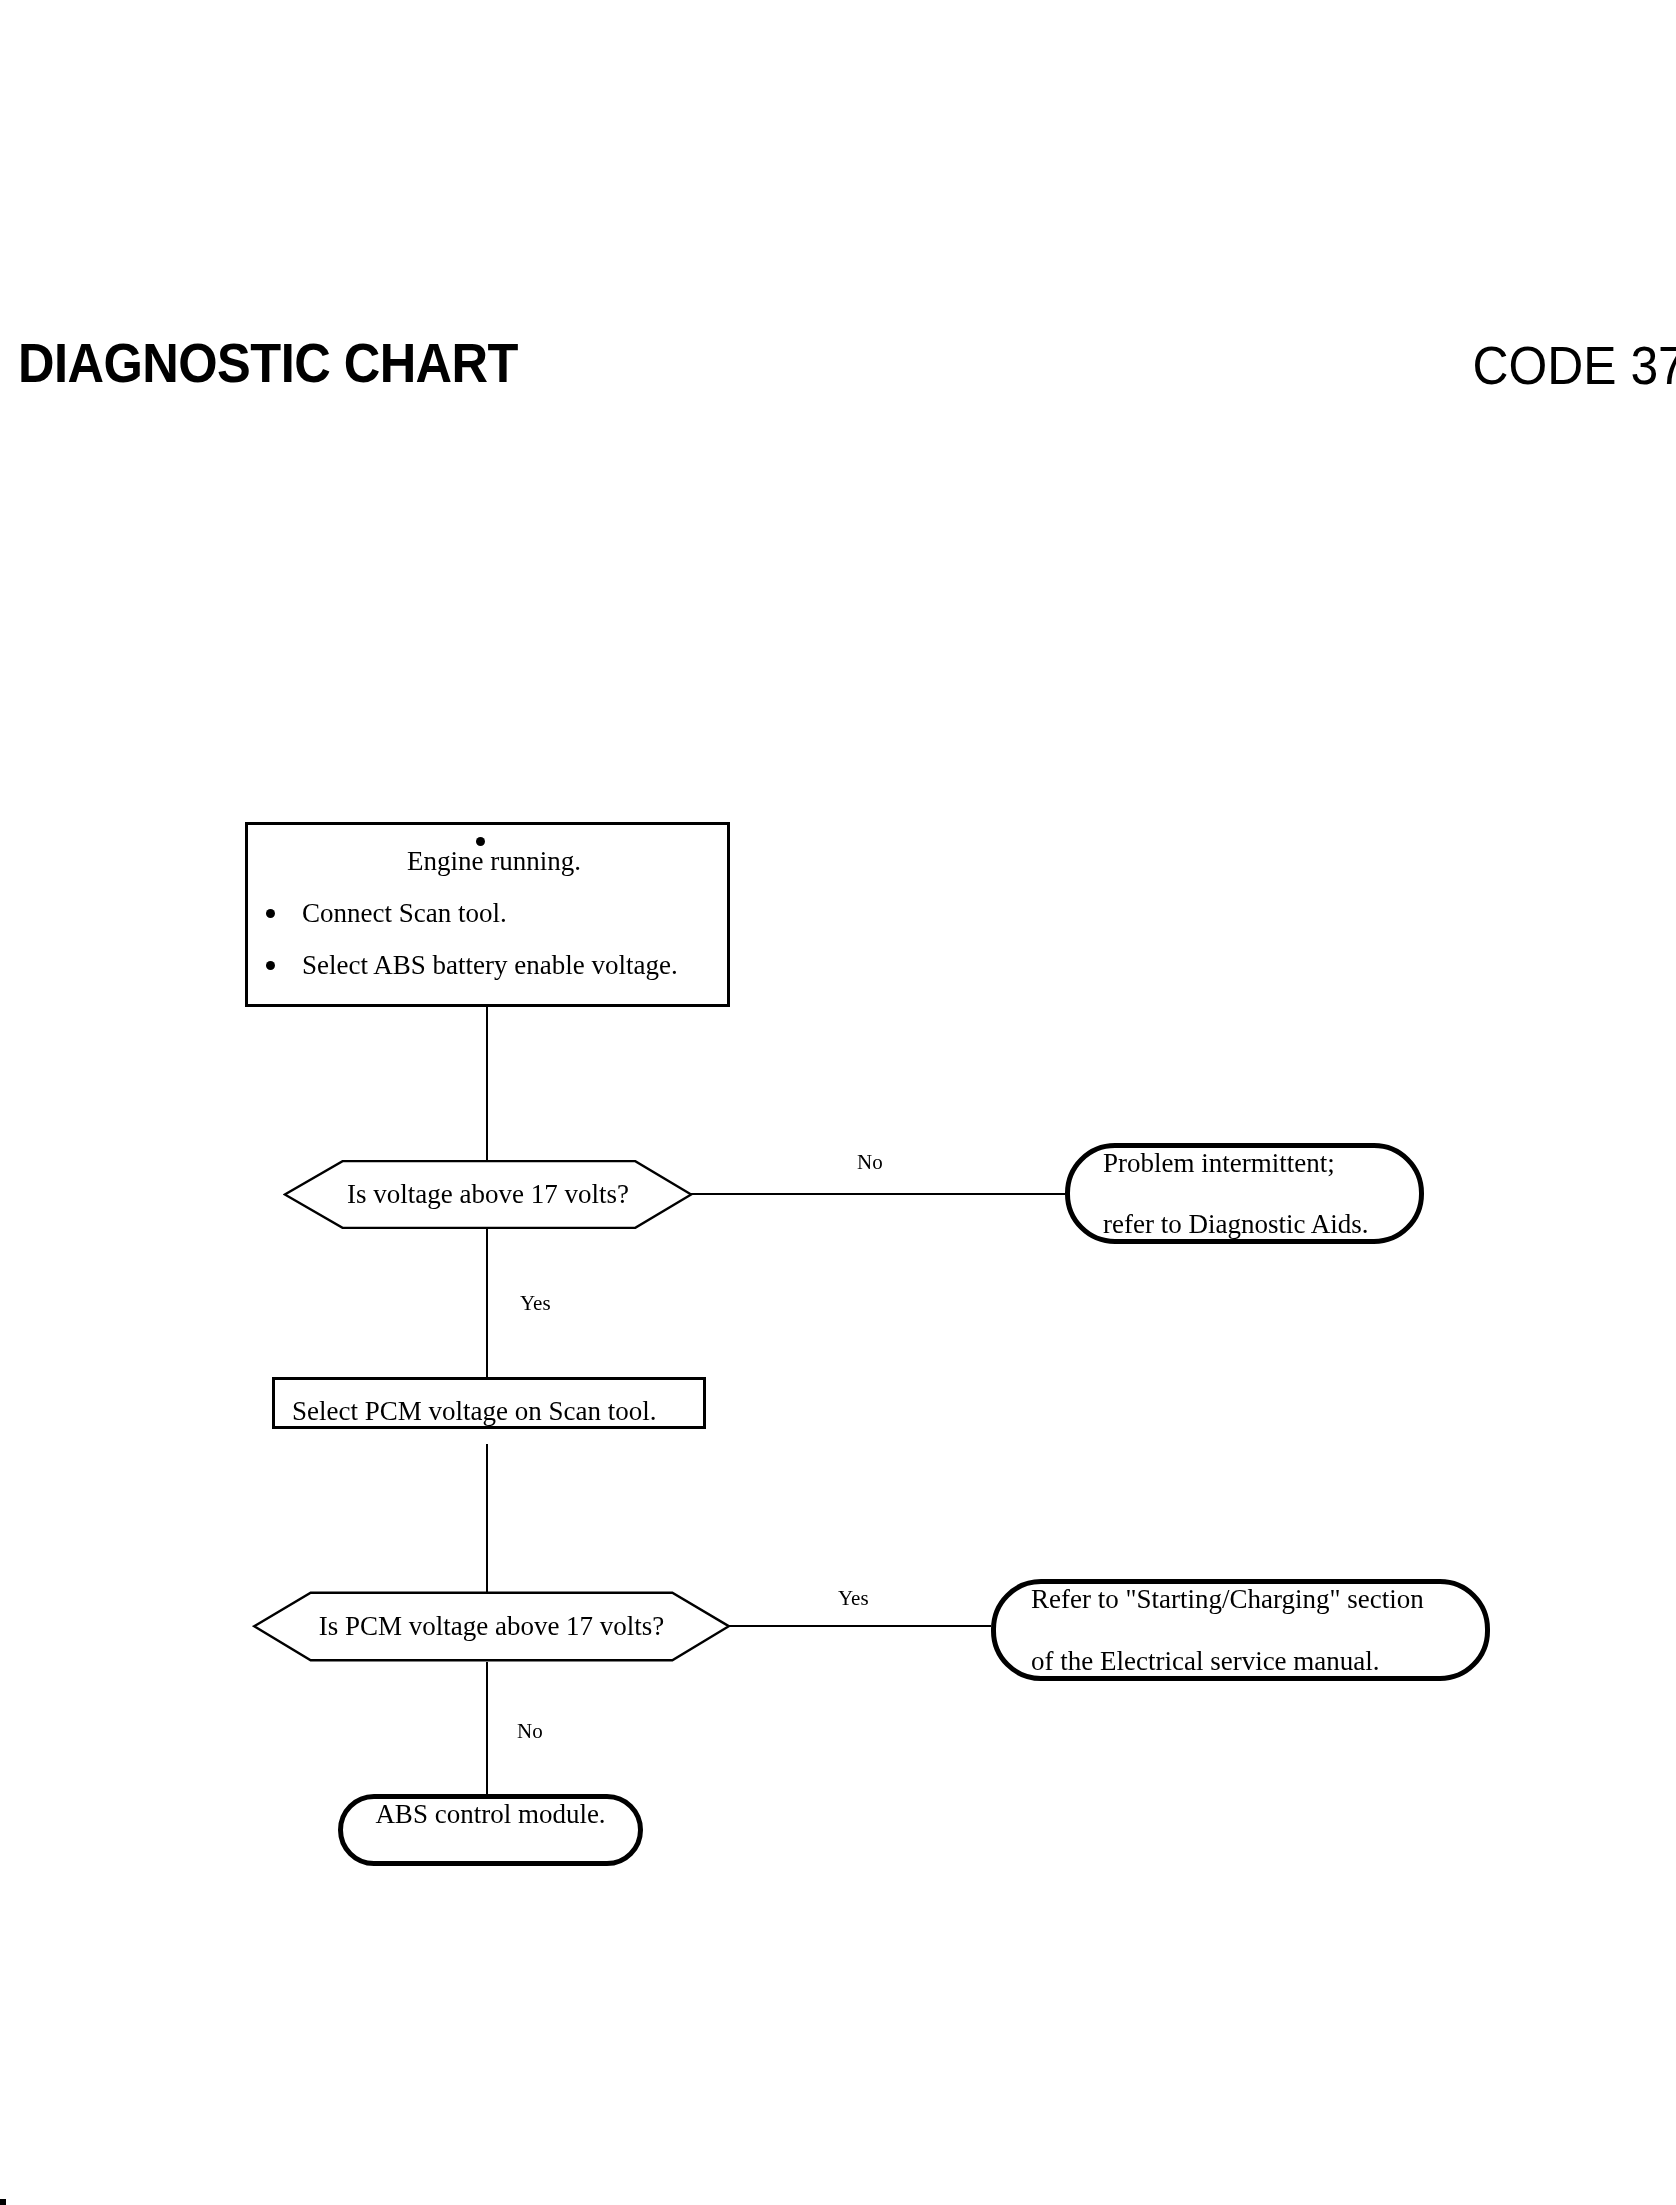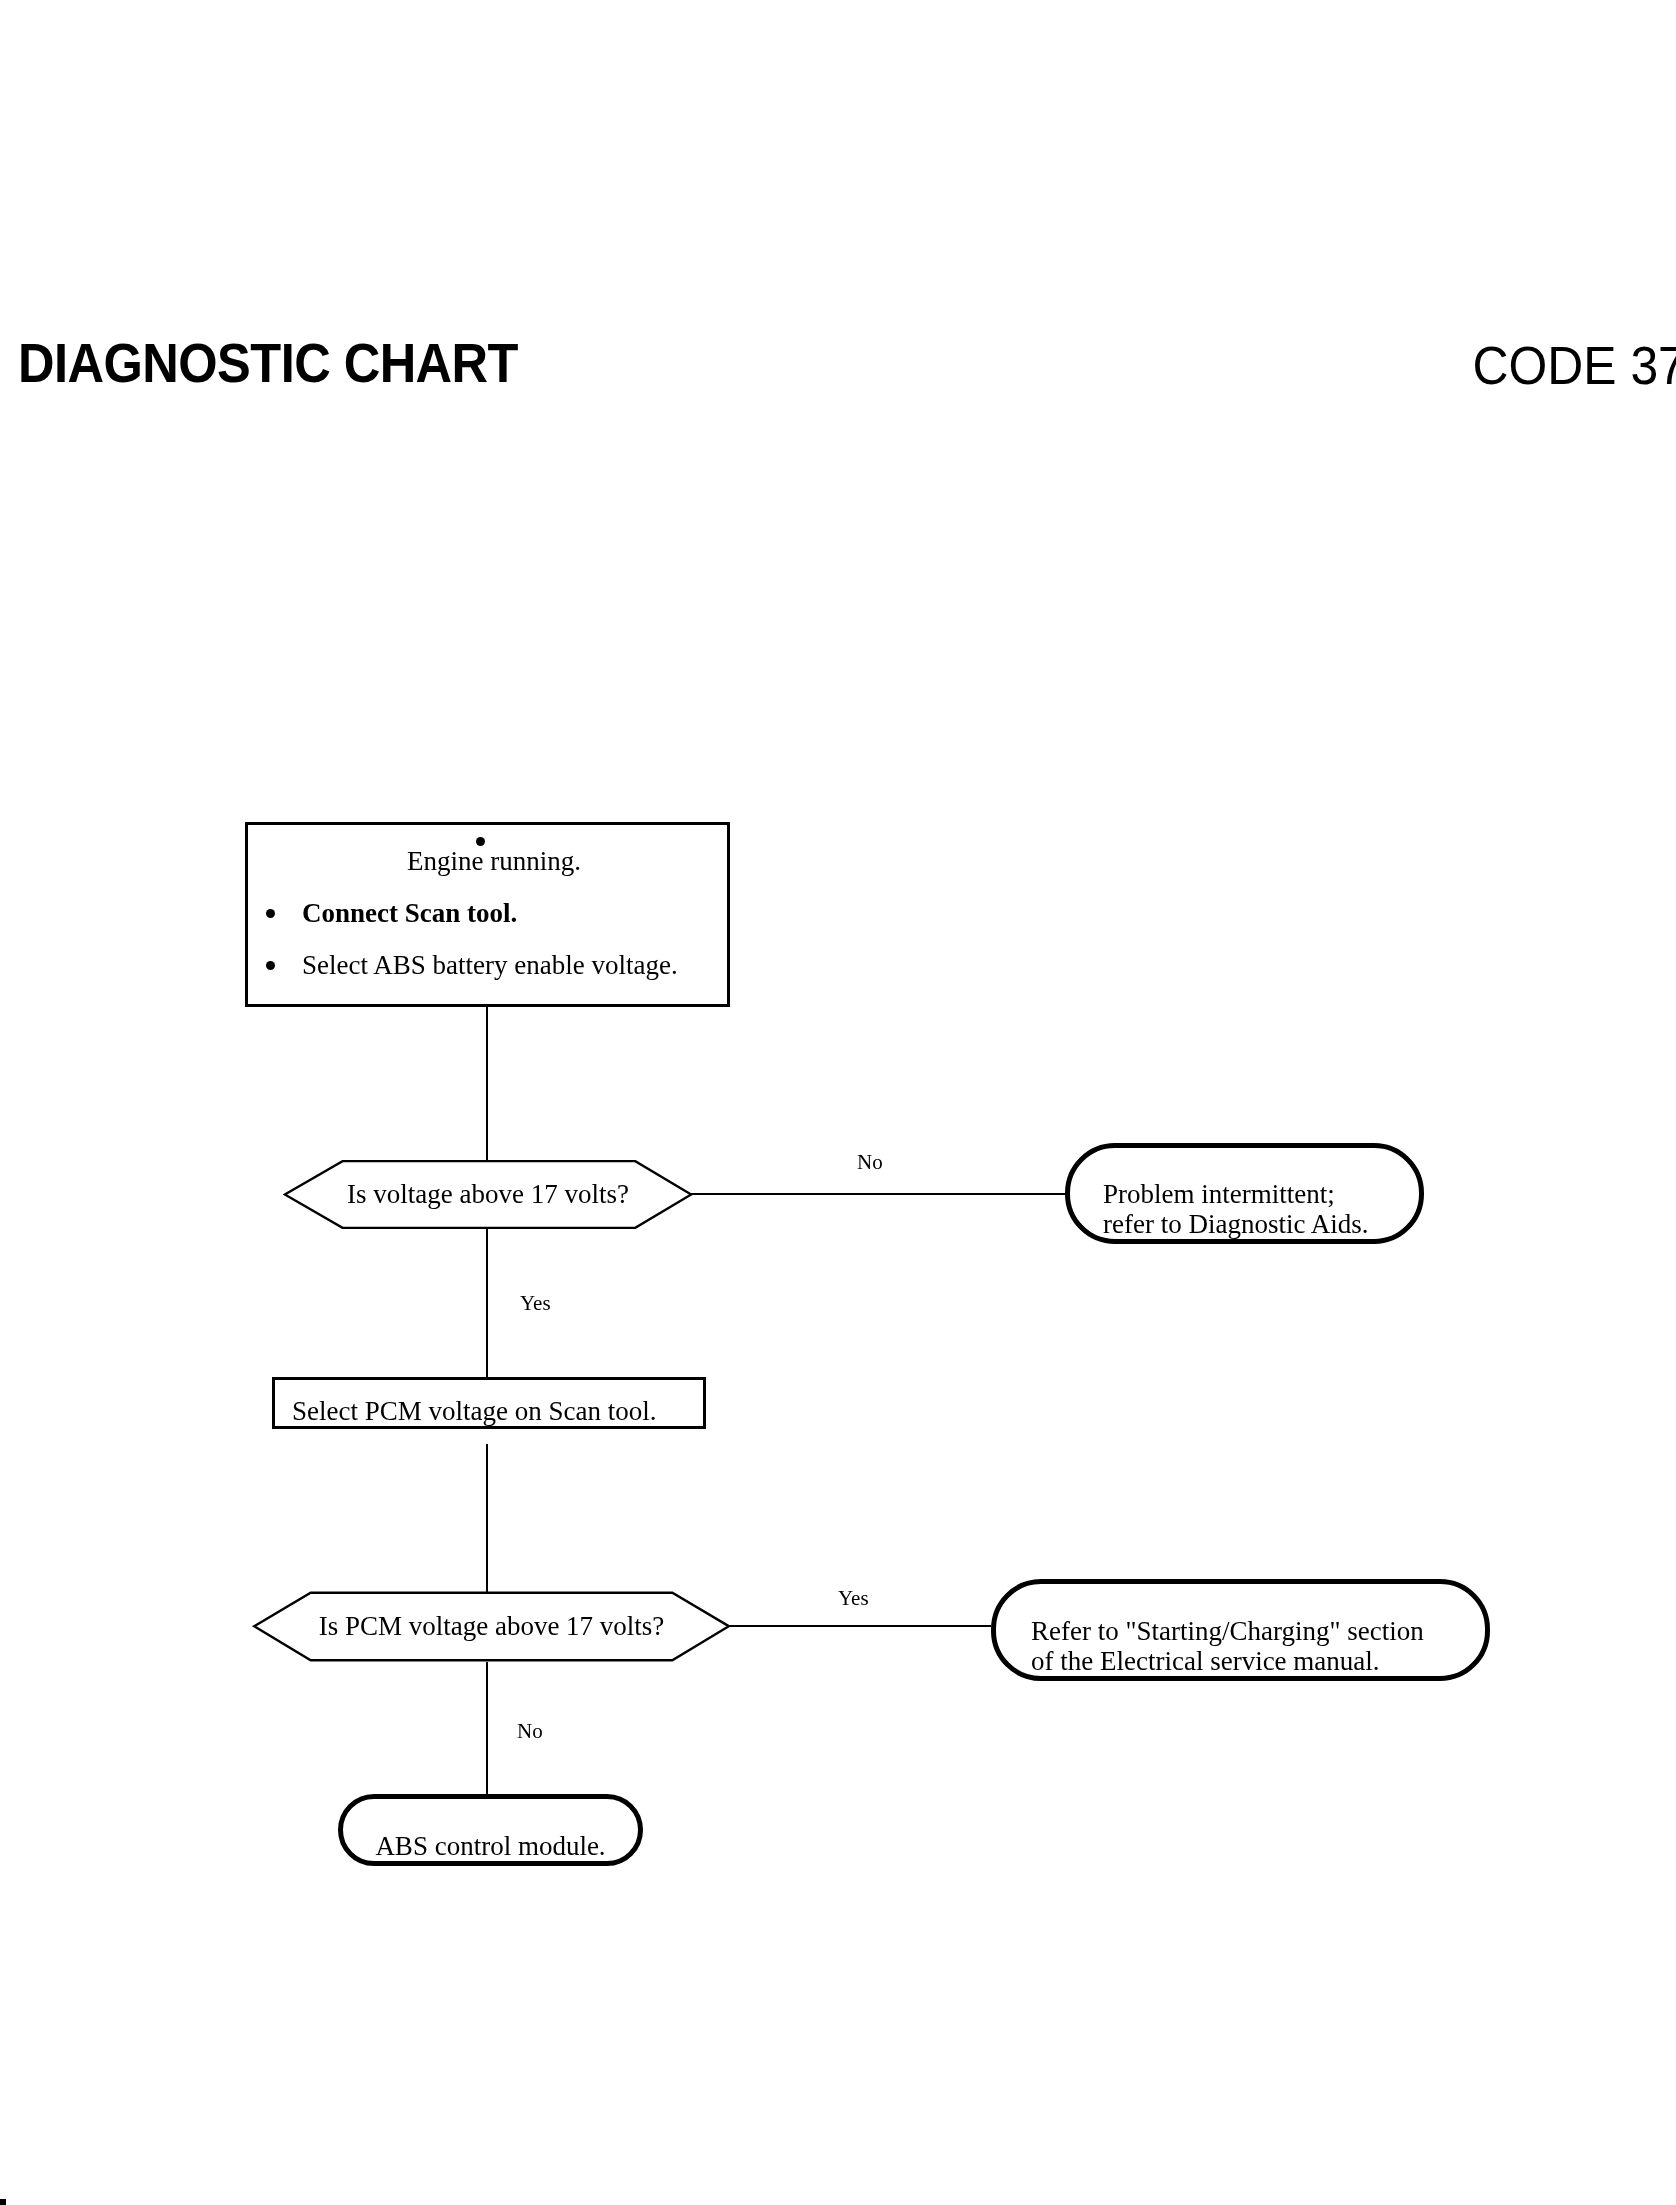--- a/index.html
+++ b/index.html
@@ -37,21 +37,21 @@
   
   .start-box {
     left: 245px; top: 822px; width: 485px; height: 185px;
     border: 3px solid #000; box-sizing: border-box; background: #fff;
   }
   .bullet-row {
     position: absolute; left: 18px; right: 4.9px; height: 30px;
     display: flex; align-items: center;
   }
   .bullet-row.r0 { top: 12px; flex-direction: column; }
-  .bullet-row.r1 { top: 73px; font-weight: bold; }
+  .bullet-row.r1 { top: 73px; }
   .bullet-row.r2 { top: 125px; }
   .bullet-dot {
     width: 9px; height: 9px; border-radius: 50%;
     background: #000; margin-right: 27px; flex: 0 0 auto;
   }
 
   
   .action-box {
     left: 272px; top: 1377px; width: 434px; height: 52px;
     border: 3px solid #000; box-sizing: border-box; background: #fff;
@@ -61,21 +61,21 @@
   
   .hex-svg { display: block; }
   .hex-label {
     display: flex; align-items: center; justify-content: center;
     text-align: center;
   }
 
   
   .round-box {
     border: 5.5px solid #000; box-sizing: border-box; background: #fff;
-    display: flex; flex-direction: column; justify-content: flex-end;
+    display: flex; flex-direction: column; justify-content: space-between;
   }
   .round-box.rb1 { left: 1065px; top: 1143px; width: 359px; height: 101px; border-radius: 50px; padding-left: 33px; }
   .round-box.rb2 { left: 991px; top: 1579px; width: 499px; height: 102px; border-radius: 50px; padding-left: 35px; }
   .round-box.rb3 { left: 338px;  top: 1794px; width: 305px; height: 72px; border-radius: 36px; align-items: center; }
   .round-box .fc-text { line-height: 30px; }
 
   
   .vline { width: 1.8px; background: #000; left: 486px; }
   .hline { height: 1.8px; background: #000; }
   .v1 { top: 1007px; height: 154px; }

